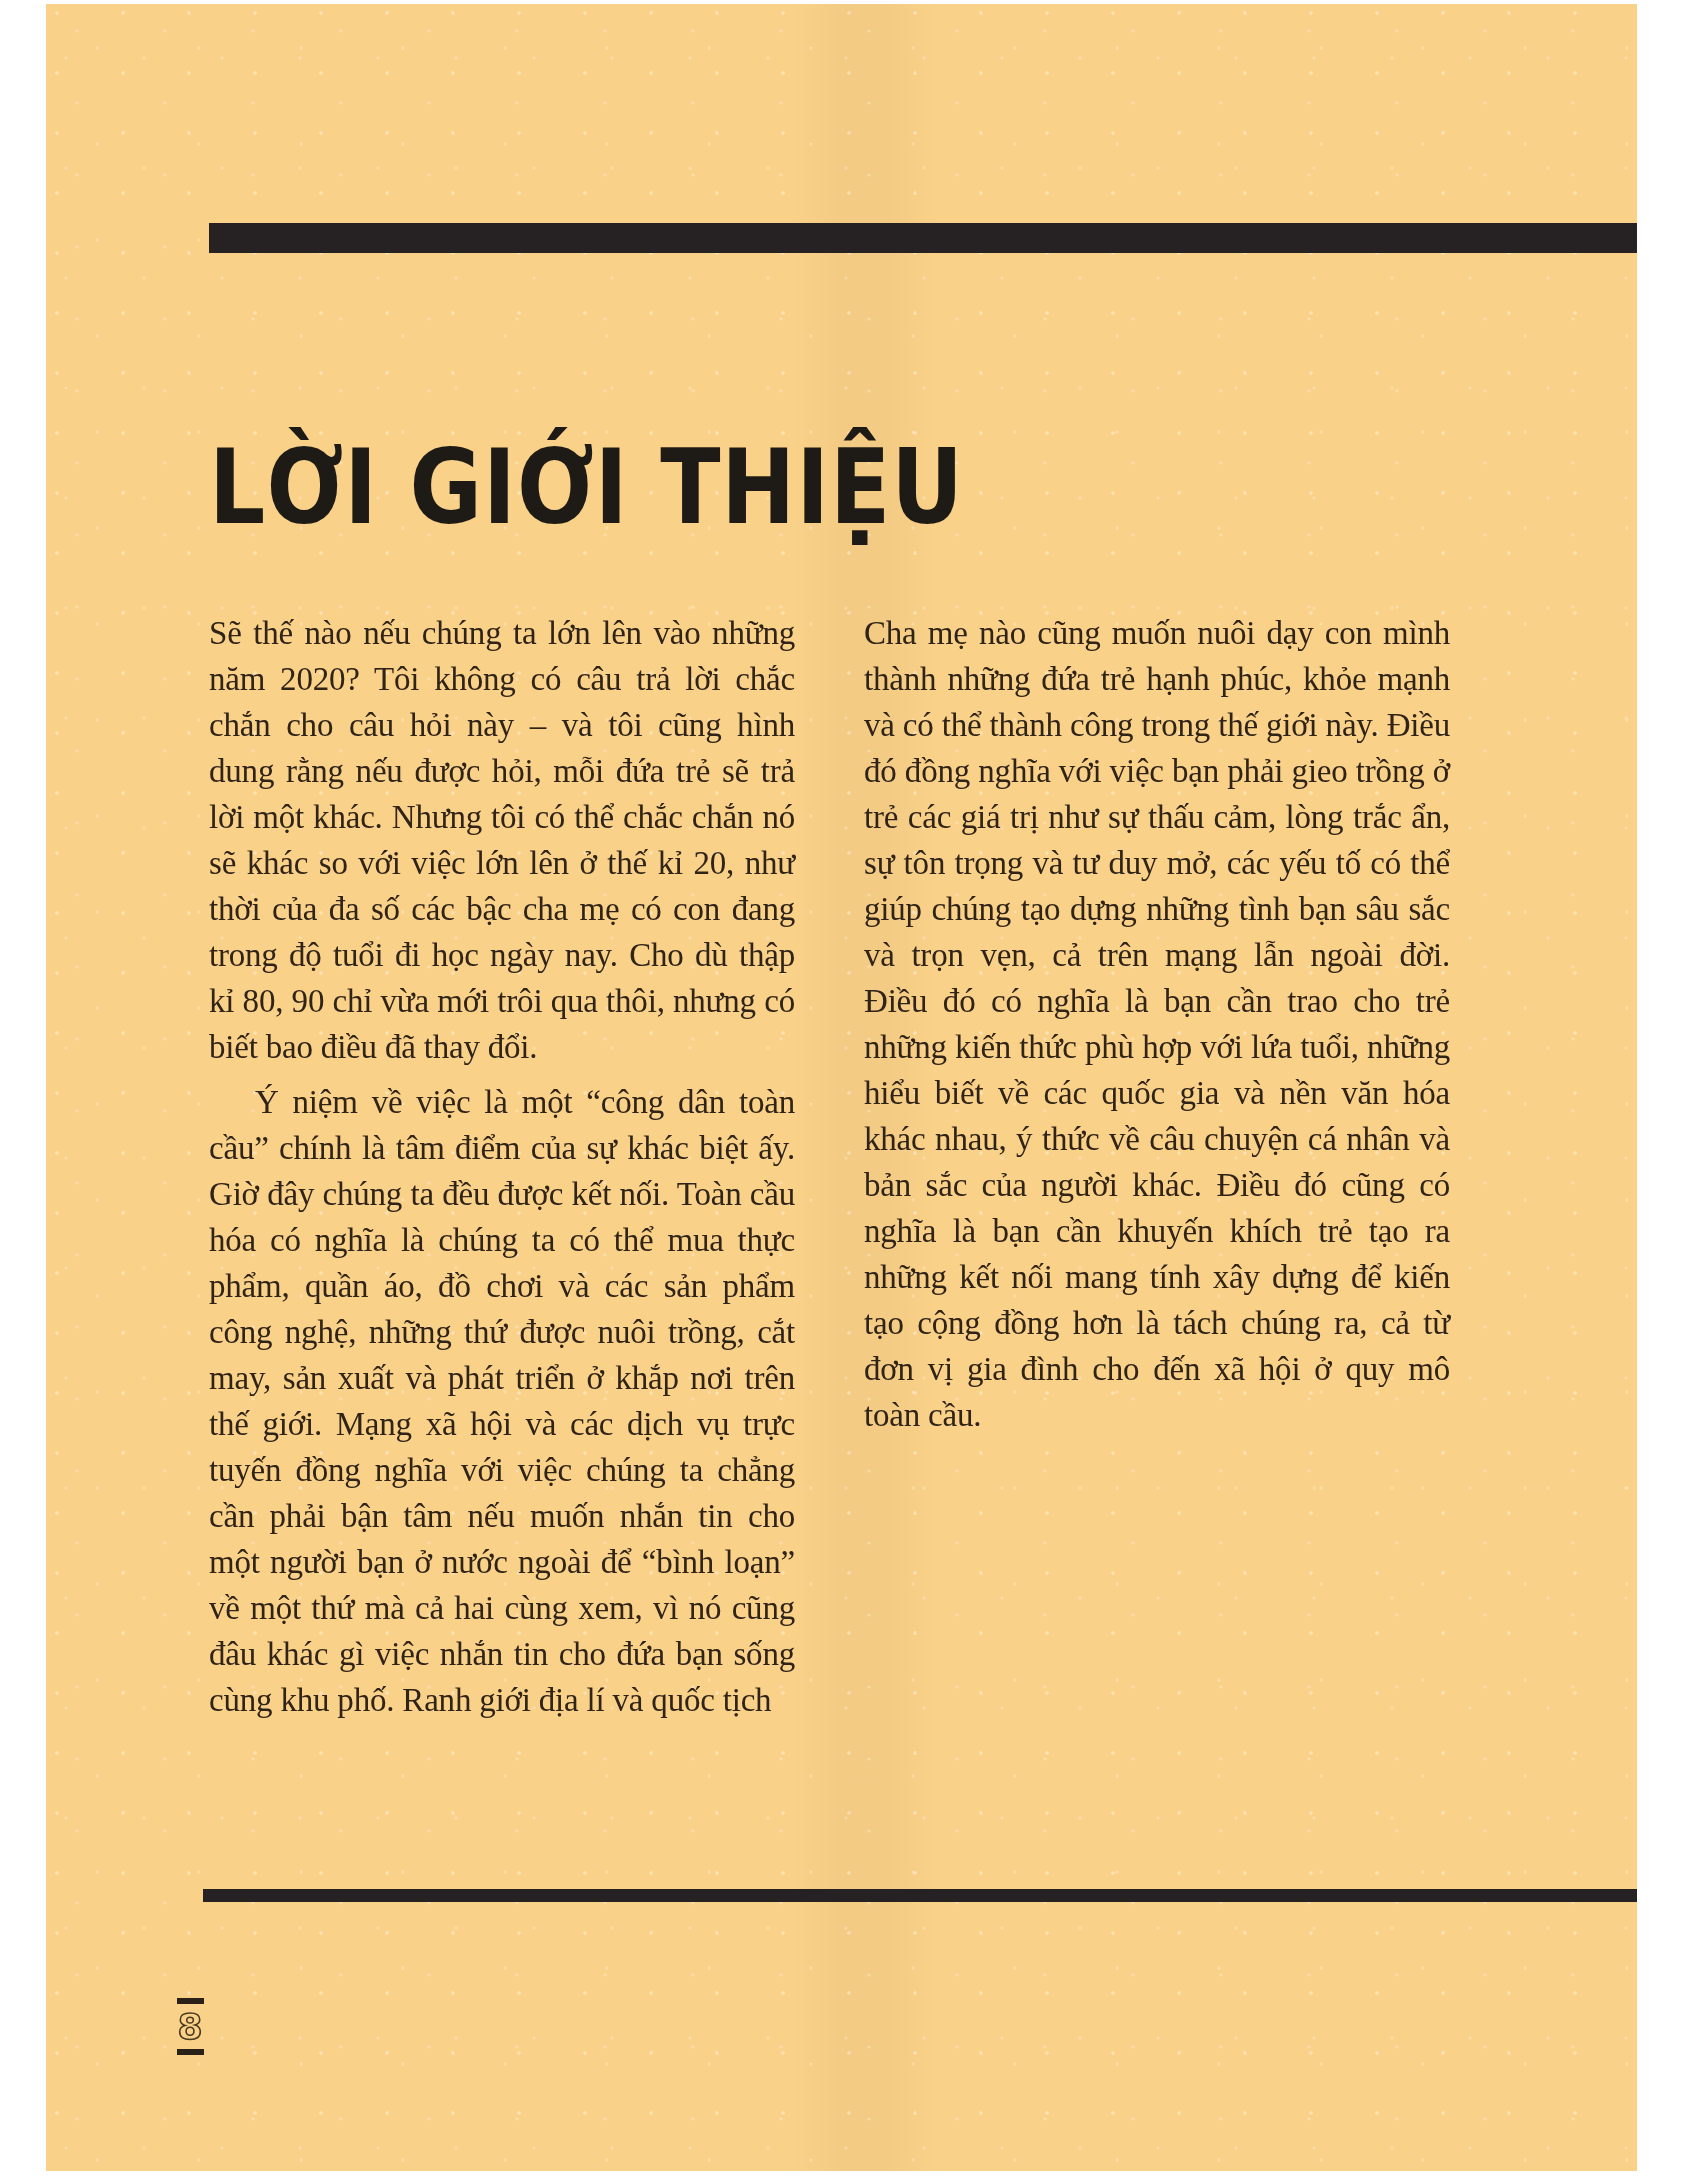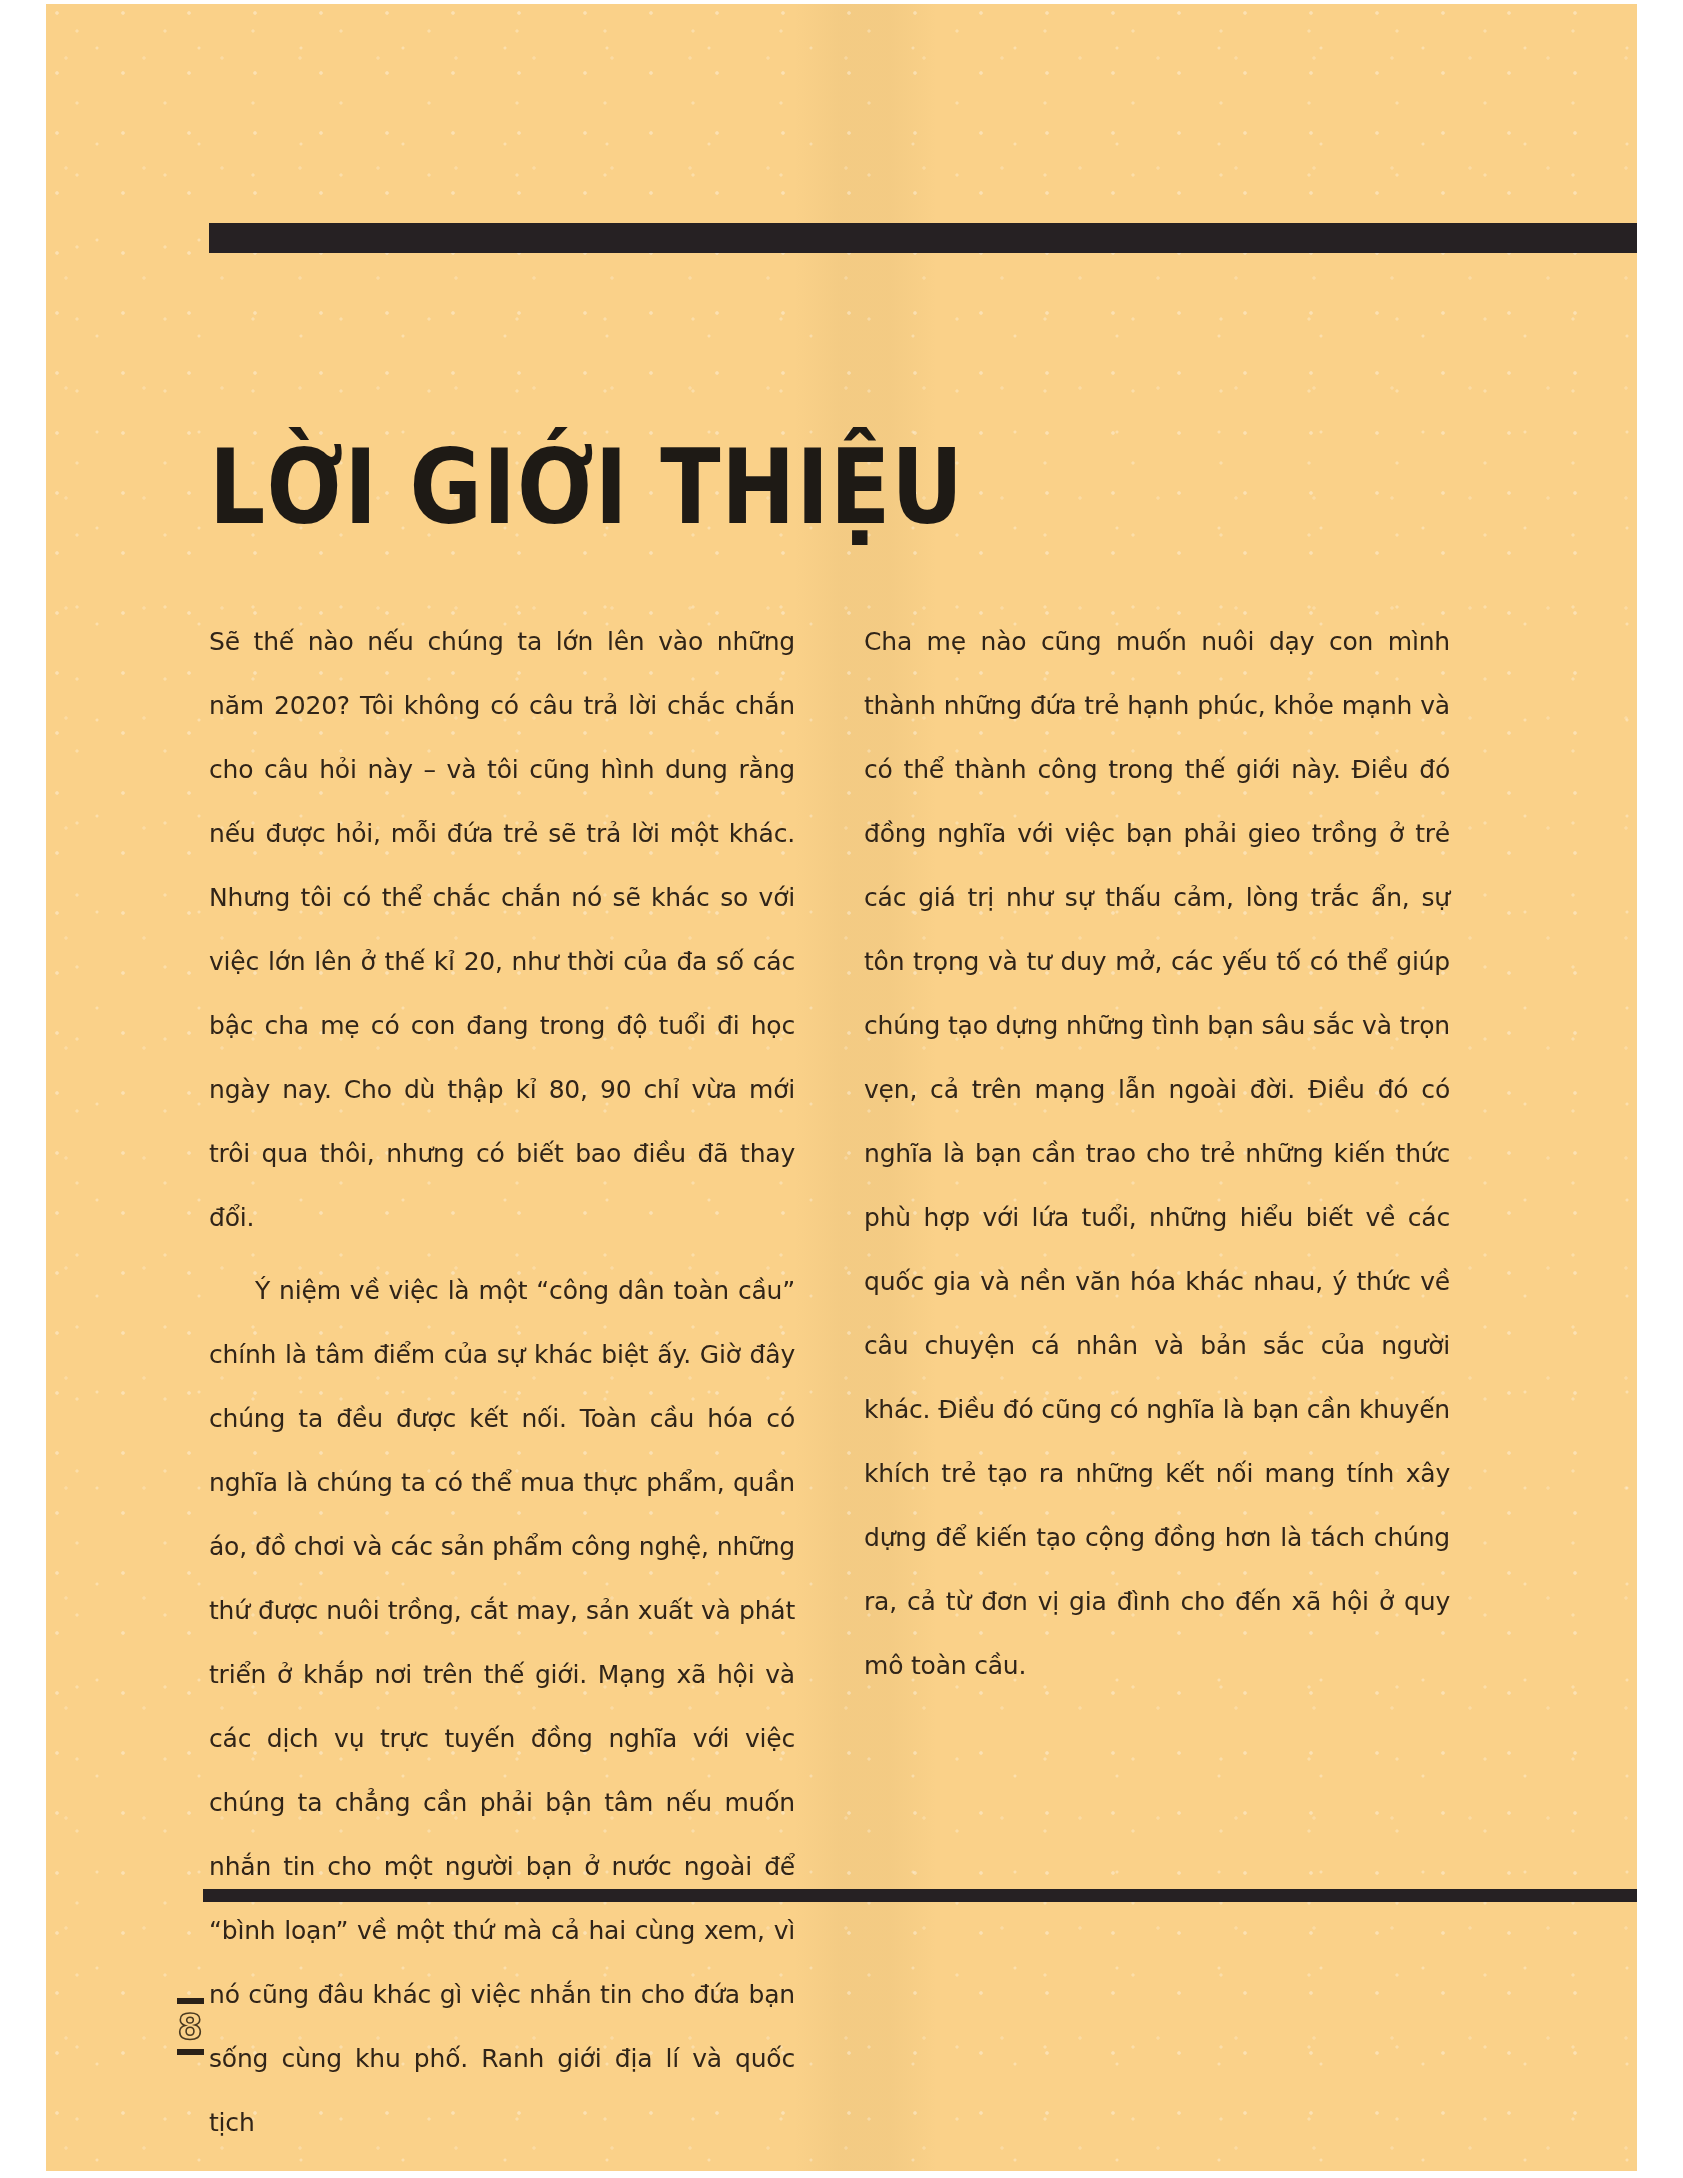--- a/index.html
+++ b/index.html
@@ -66,26 +66,27 @@
 
   .columns {
     position: absolute;
     left: 163px; top: 606px;
     width: 1241px;
     display: flex;
     gap: 69px;
   }
   .col { width: 586px; }
   .col p {
-    font-size: 25px;
-    line-height: 64px;
+    font-size: 33px;
+    line-height: 46px;
     letter-spacing: -0.2px;
     text-align: justify;
     color: var(--text);
     hyphens: none;
+    font-family: Liberation Serif, serif;
   }
   .col p + p { margin-top: 9px; text-indent: 46px; }
 
   .folio {
     position: absolute;
     left: 130px; top: 1994px;
     width: 28px;
     display: flex;
     flex-direction: column;
     align-items: center;

